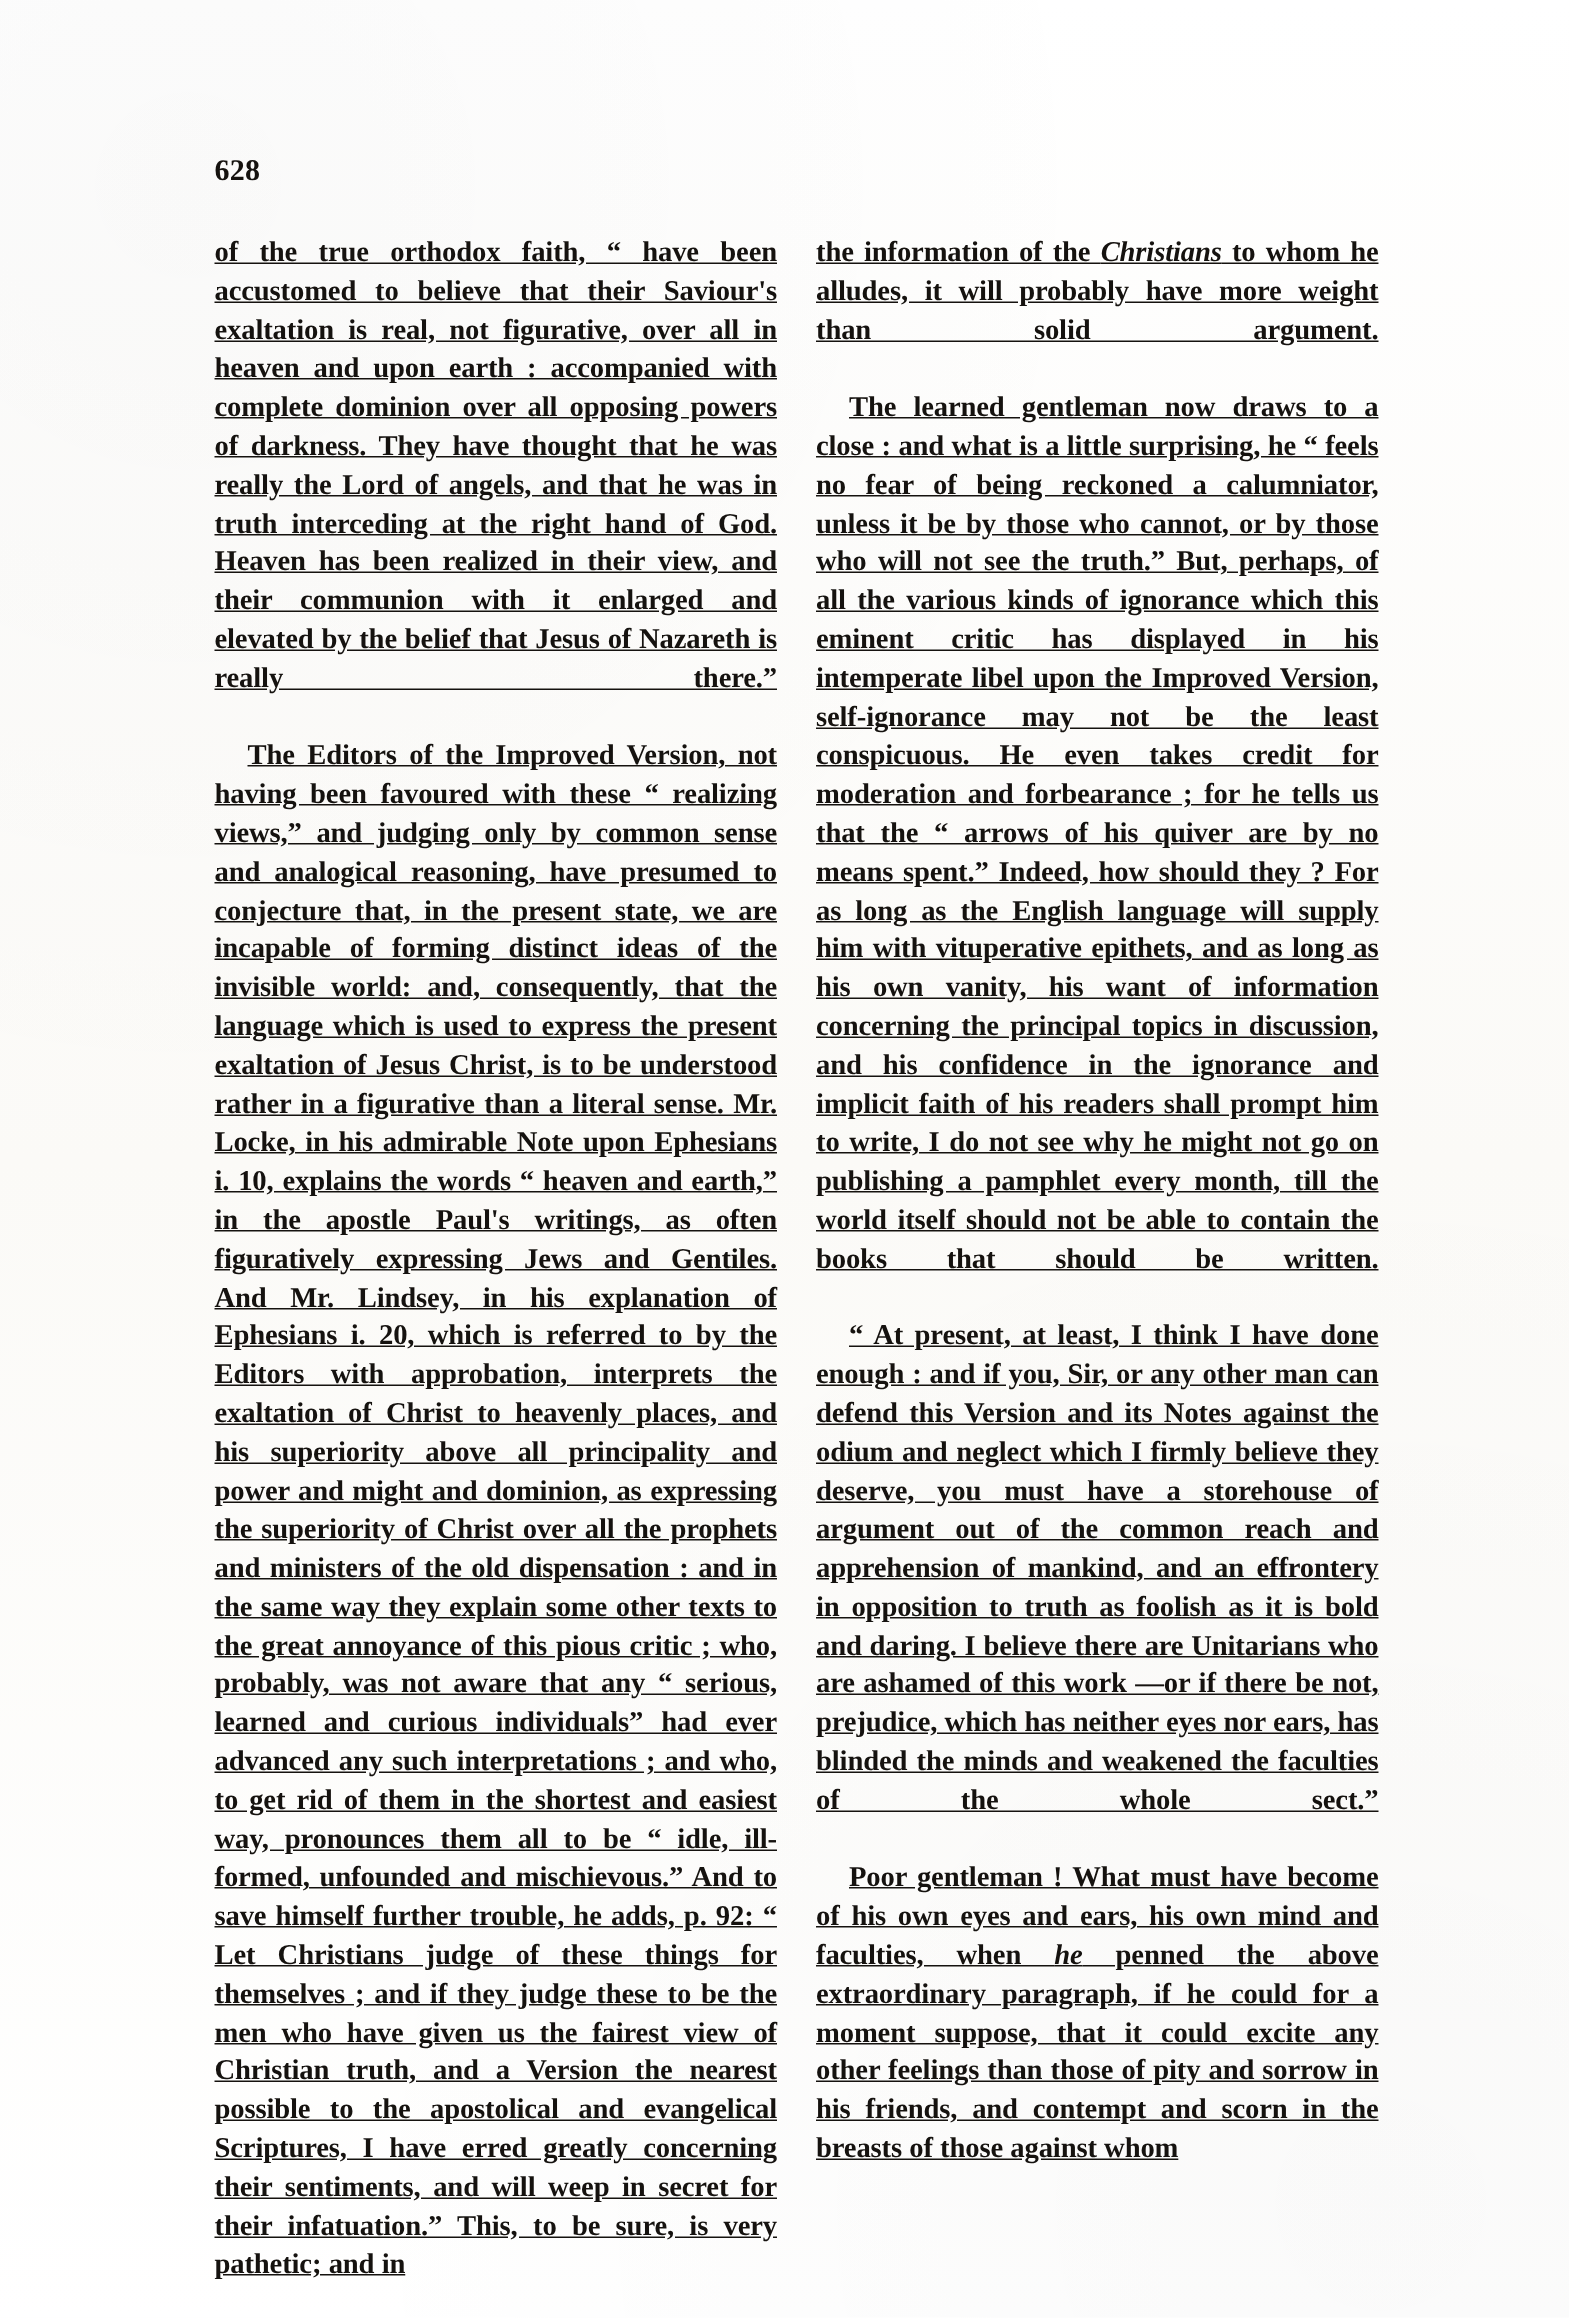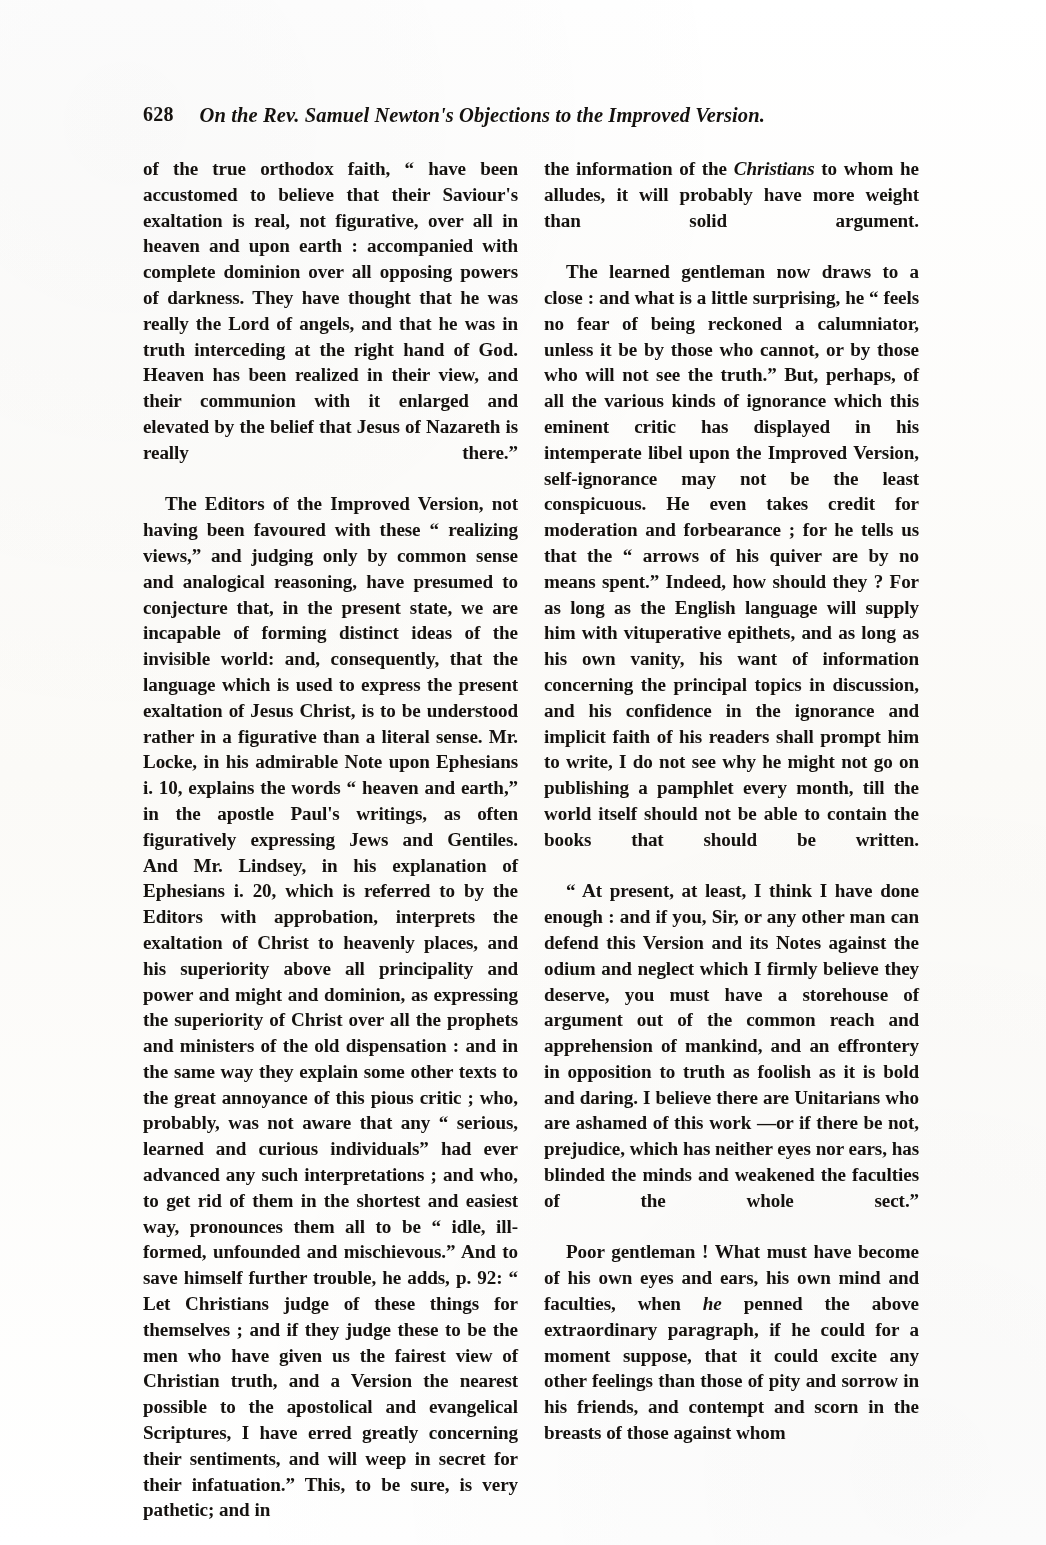--- a/index.html
+++ b/index.html
@@ -69,20 +69,21 @@
   }
 
   
   .columns {
     display: flex;
     gap: 26px;
     align-items: flex-start;
   }
   .col {
     width: 375px;
+    text-decoration: underline;
   }
 
   .col p {
     margin: 0;
     font-size: 19.1px;
     line-height: 25.8px;
     text-align: justify;
     text-justify: inter-word;
     font-weight: 700;
     letter-spacing: -0.1px;
@@ -116,21 +117,20 @@
   }
 </style>
 </head>
 <body>
 
 <div class="page">
   <div class="content">
 
     <div class="running-head">
       <span class="folio">628</span>
-      <span class="head-title">On the Rev. Samuel Newton's Objections to the Improved Version.</span>
     </div>
 
     <div class="columns">
 
       <div class="col left">
         <p>of the true orthodox faith, “ have been accustomed to believe that their Saviour's exaltation is real, not figurative, over all in heaven and upon earth : accompanied with complete dominion over all opposing powers of darkness. They have thought that he was really the Lord of angels, and that he was in truth interceding at the right hand of God. Heaven has been realized in their view, and their communion with it enlarged and elevated by the belief that Jesus of Nazareth is really there.”</p>
         <p class="indent last-ragged">The Editors of the Improved Version, not having been favoured with these “ realizing views,” and judging only by common sense and analogical reasoning, have presumed to conjecture that, in the present state, we are incapable of forming distinct ideas of the invisible world: and, consequently, that the language which is used to express the present exaltation of Jesus Christ, is to be understood rather in a figurative than a literal sense. Mr. Locke, in his admirable Note upon Ephesians i. 10, explains the words “ heaven and earth,” in the apostle Paul's writings, as often figuratively expressing Jews and Gentiles. And Mr. Lindsey, in his explanation of Ephesians i. 20, which is referred to by the Editors with approbation, interprets the exaltation of Christ to heavenly places, and his superiority above all principality and power and might and dominion, as expressing the superiority of Christ over all the prophets and ministers of the old dispensation : and in the same way they explain some other texts to the great annoyance of this pious critic ; who, probably, was not aware that any “ serious, learned and curious individuals” had ever advanced any such interpretations ; and who, to get rid of them in the shortest and easiest way, pronounces them all to be “ idle, ill-formed, unfounded and mischievous.” And to save himself further trouble, he adds, p. 92: “ Let Christians judge of these things for themselves ; and if they judge these to be the men who have given us the fairest view of Christian truth, and a Version the nearest possible to the apostolical and evangelical Scriptures, I have erred greatly concerning their sentiments, and will weep in secret for their infatuation.” This, to be sure, is very pathetic; and in</p>
       </div>
 
       <div class="col right">

